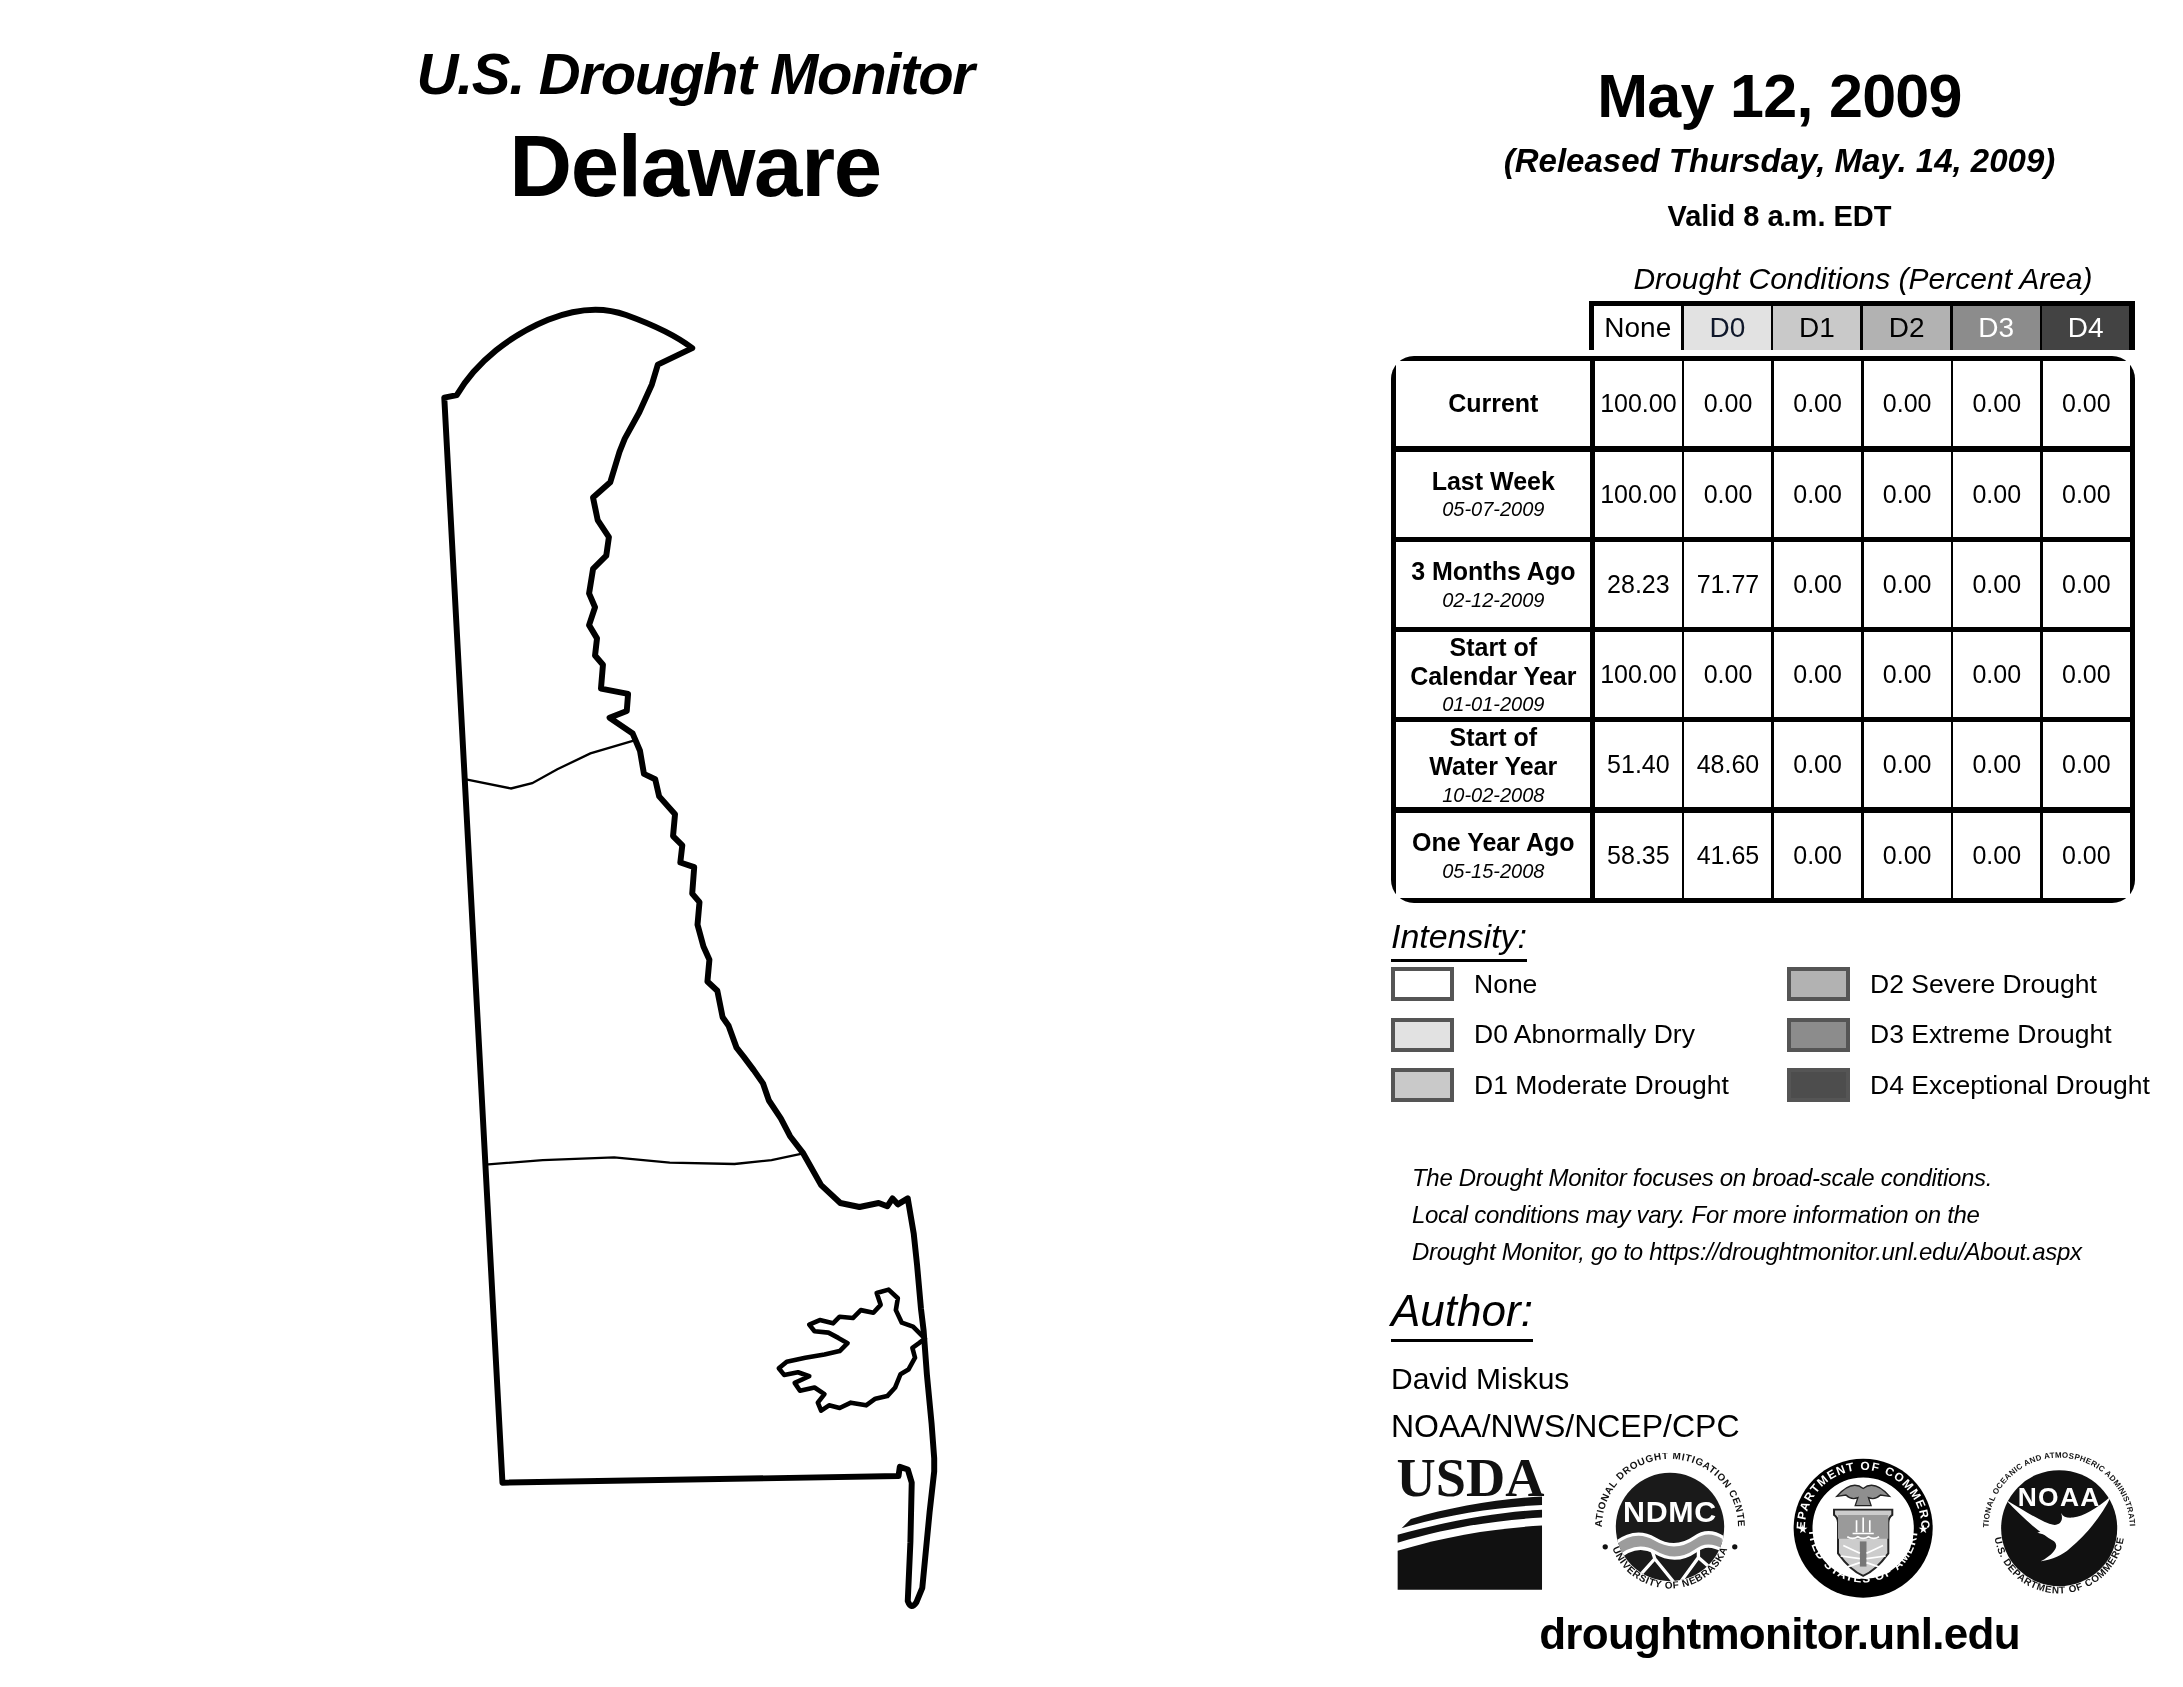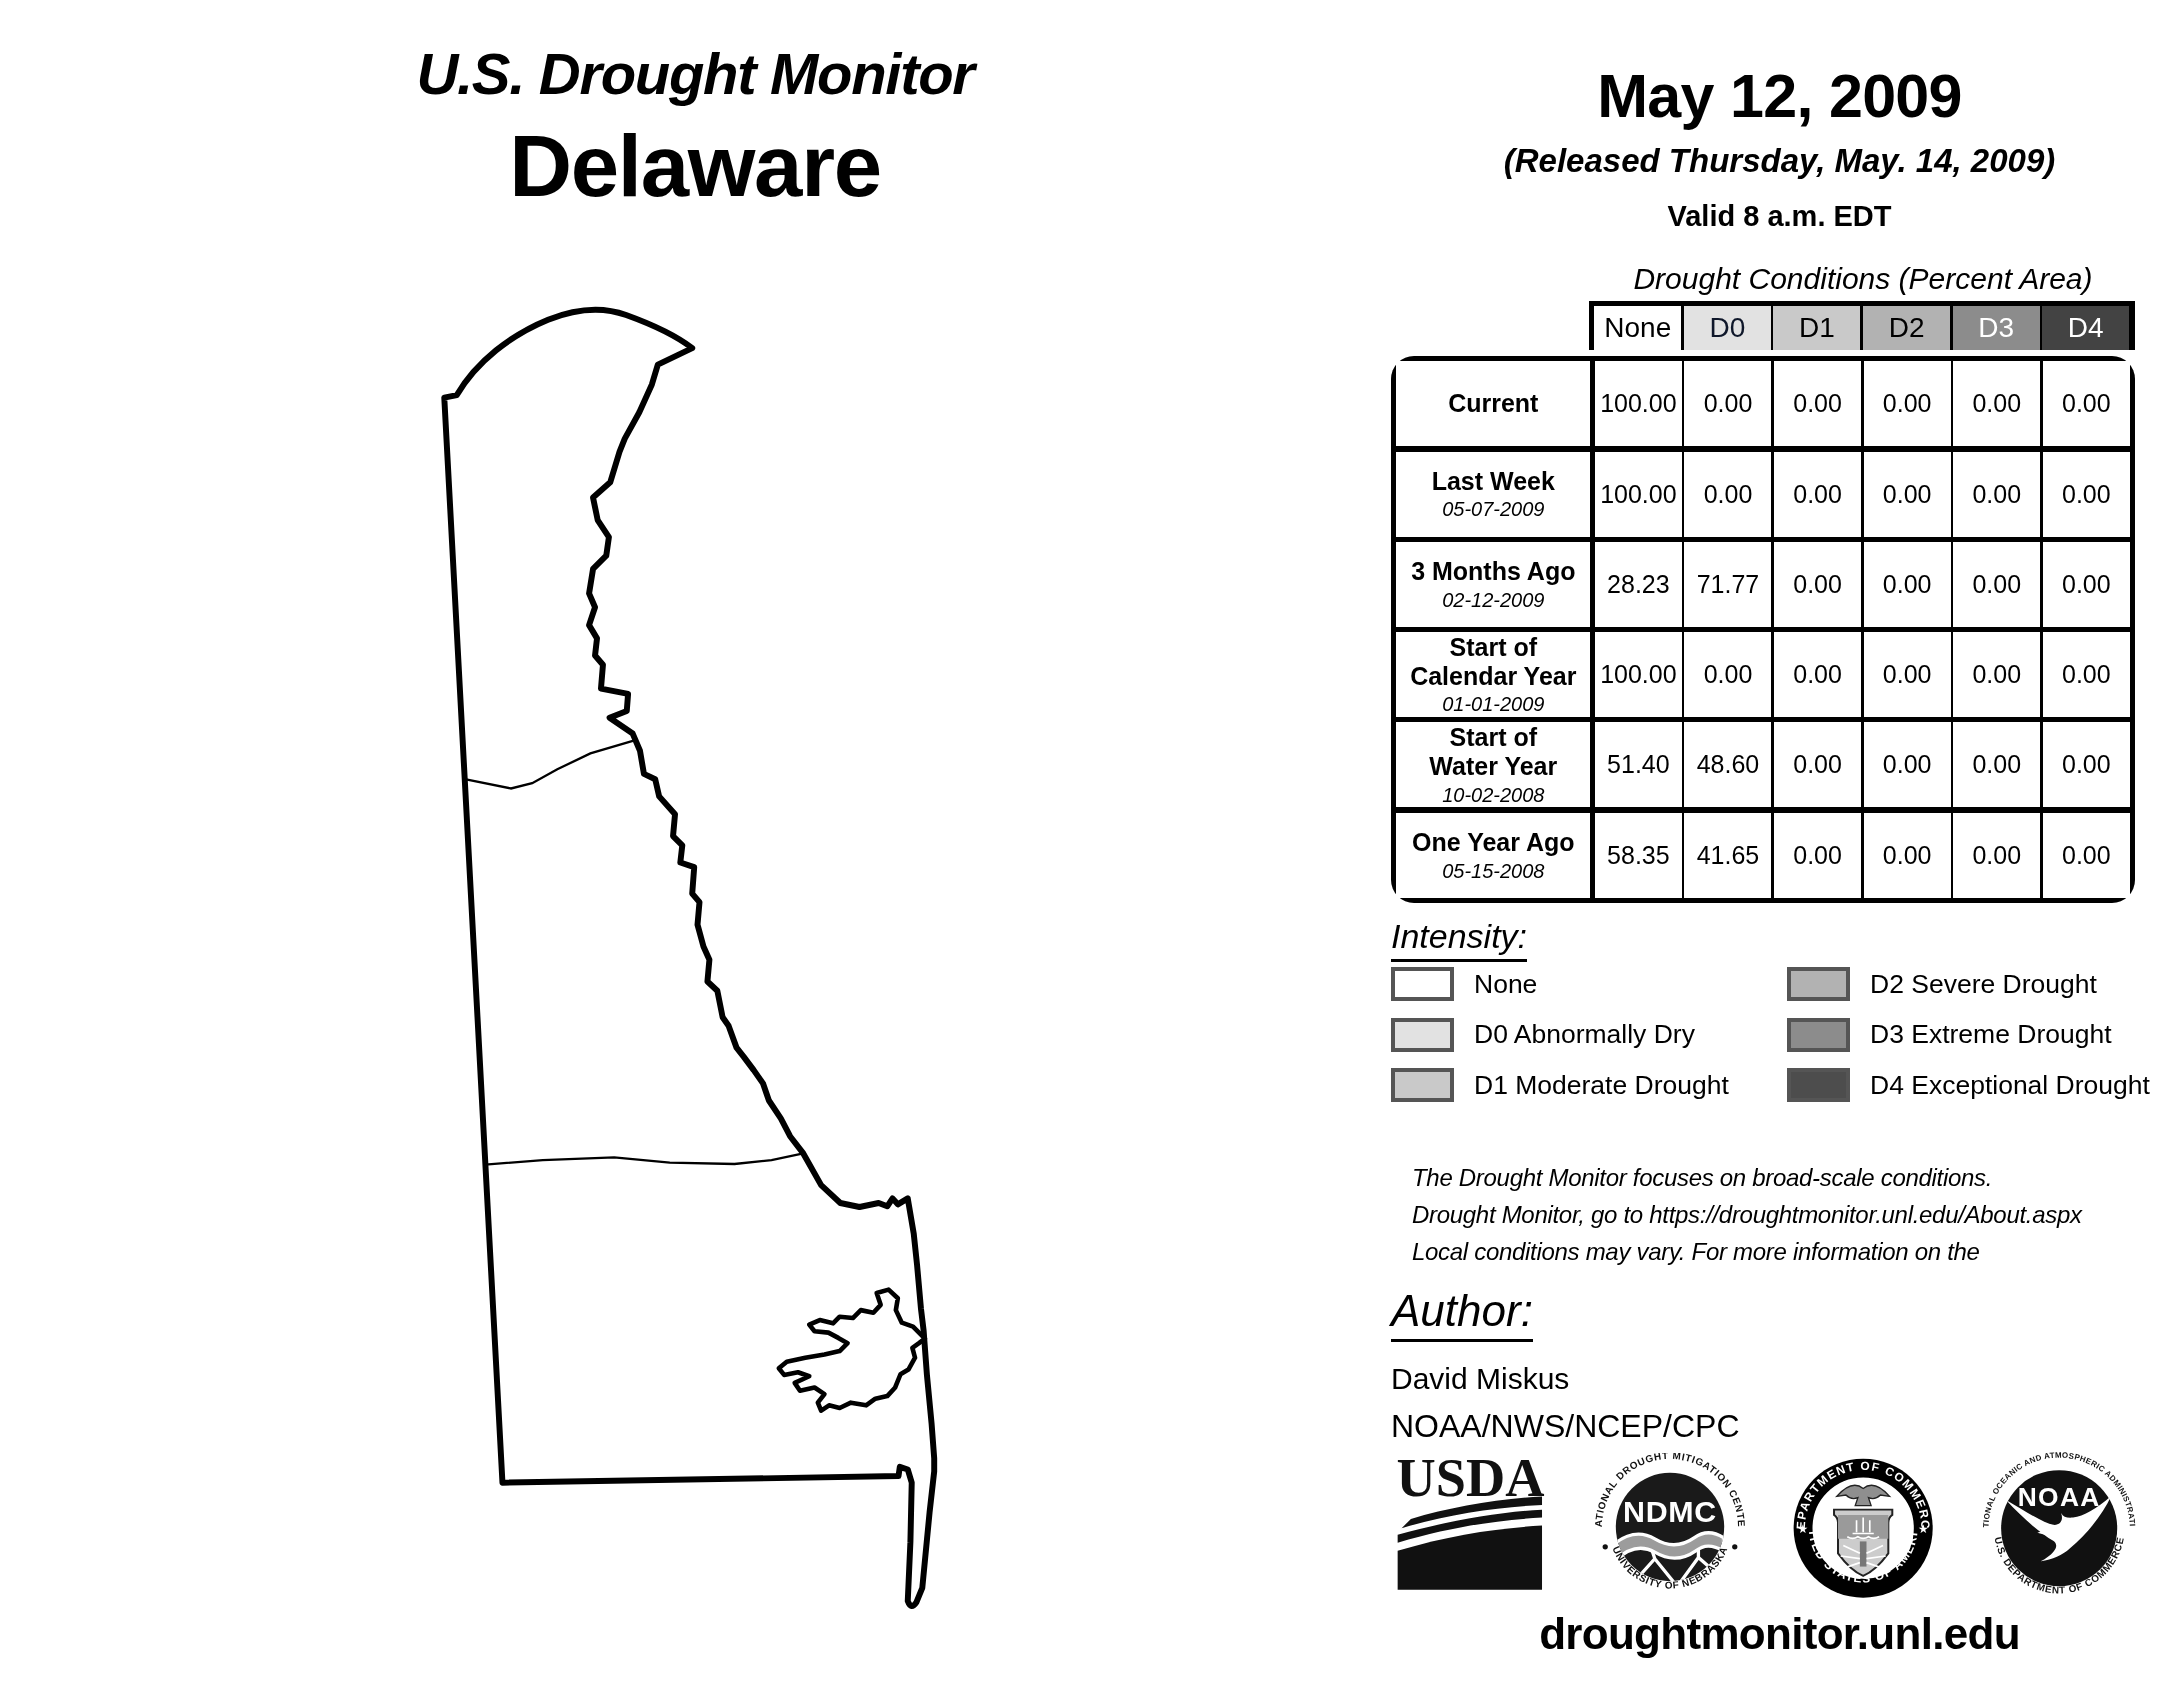--- a/index.html
+++ b/index.html
@@ -203,22 +203,22 @@
         </div>
         <div class="litem">
           <span class="sw" style="background: rgb(77, 77, 77);"></span>
           <span class="llab">D4 Exceptional Drought</span>
         </div>
       </div>
   </div>
 
   <div class="abs disc">
     <div>The Drought Monitor focuses on broad-scale conditions.</div>
+    <div>Local conditions may vary. For more information on the</div>
     <div>Drought Monitor, go to https://droughtmonitor.unl.edu/About.aspx</div>
-    <div>Local conditions may vary. For more information on the</div>
   </div>
 
   <div class="abs auth">
     <div class="ah">
       <span class="us">Author:</span>
     </div>
     <div class="an">David Miskus</div>
     <div class="ao">NOAA/NWS/NCEP/CPC</div>
   </div>
 

